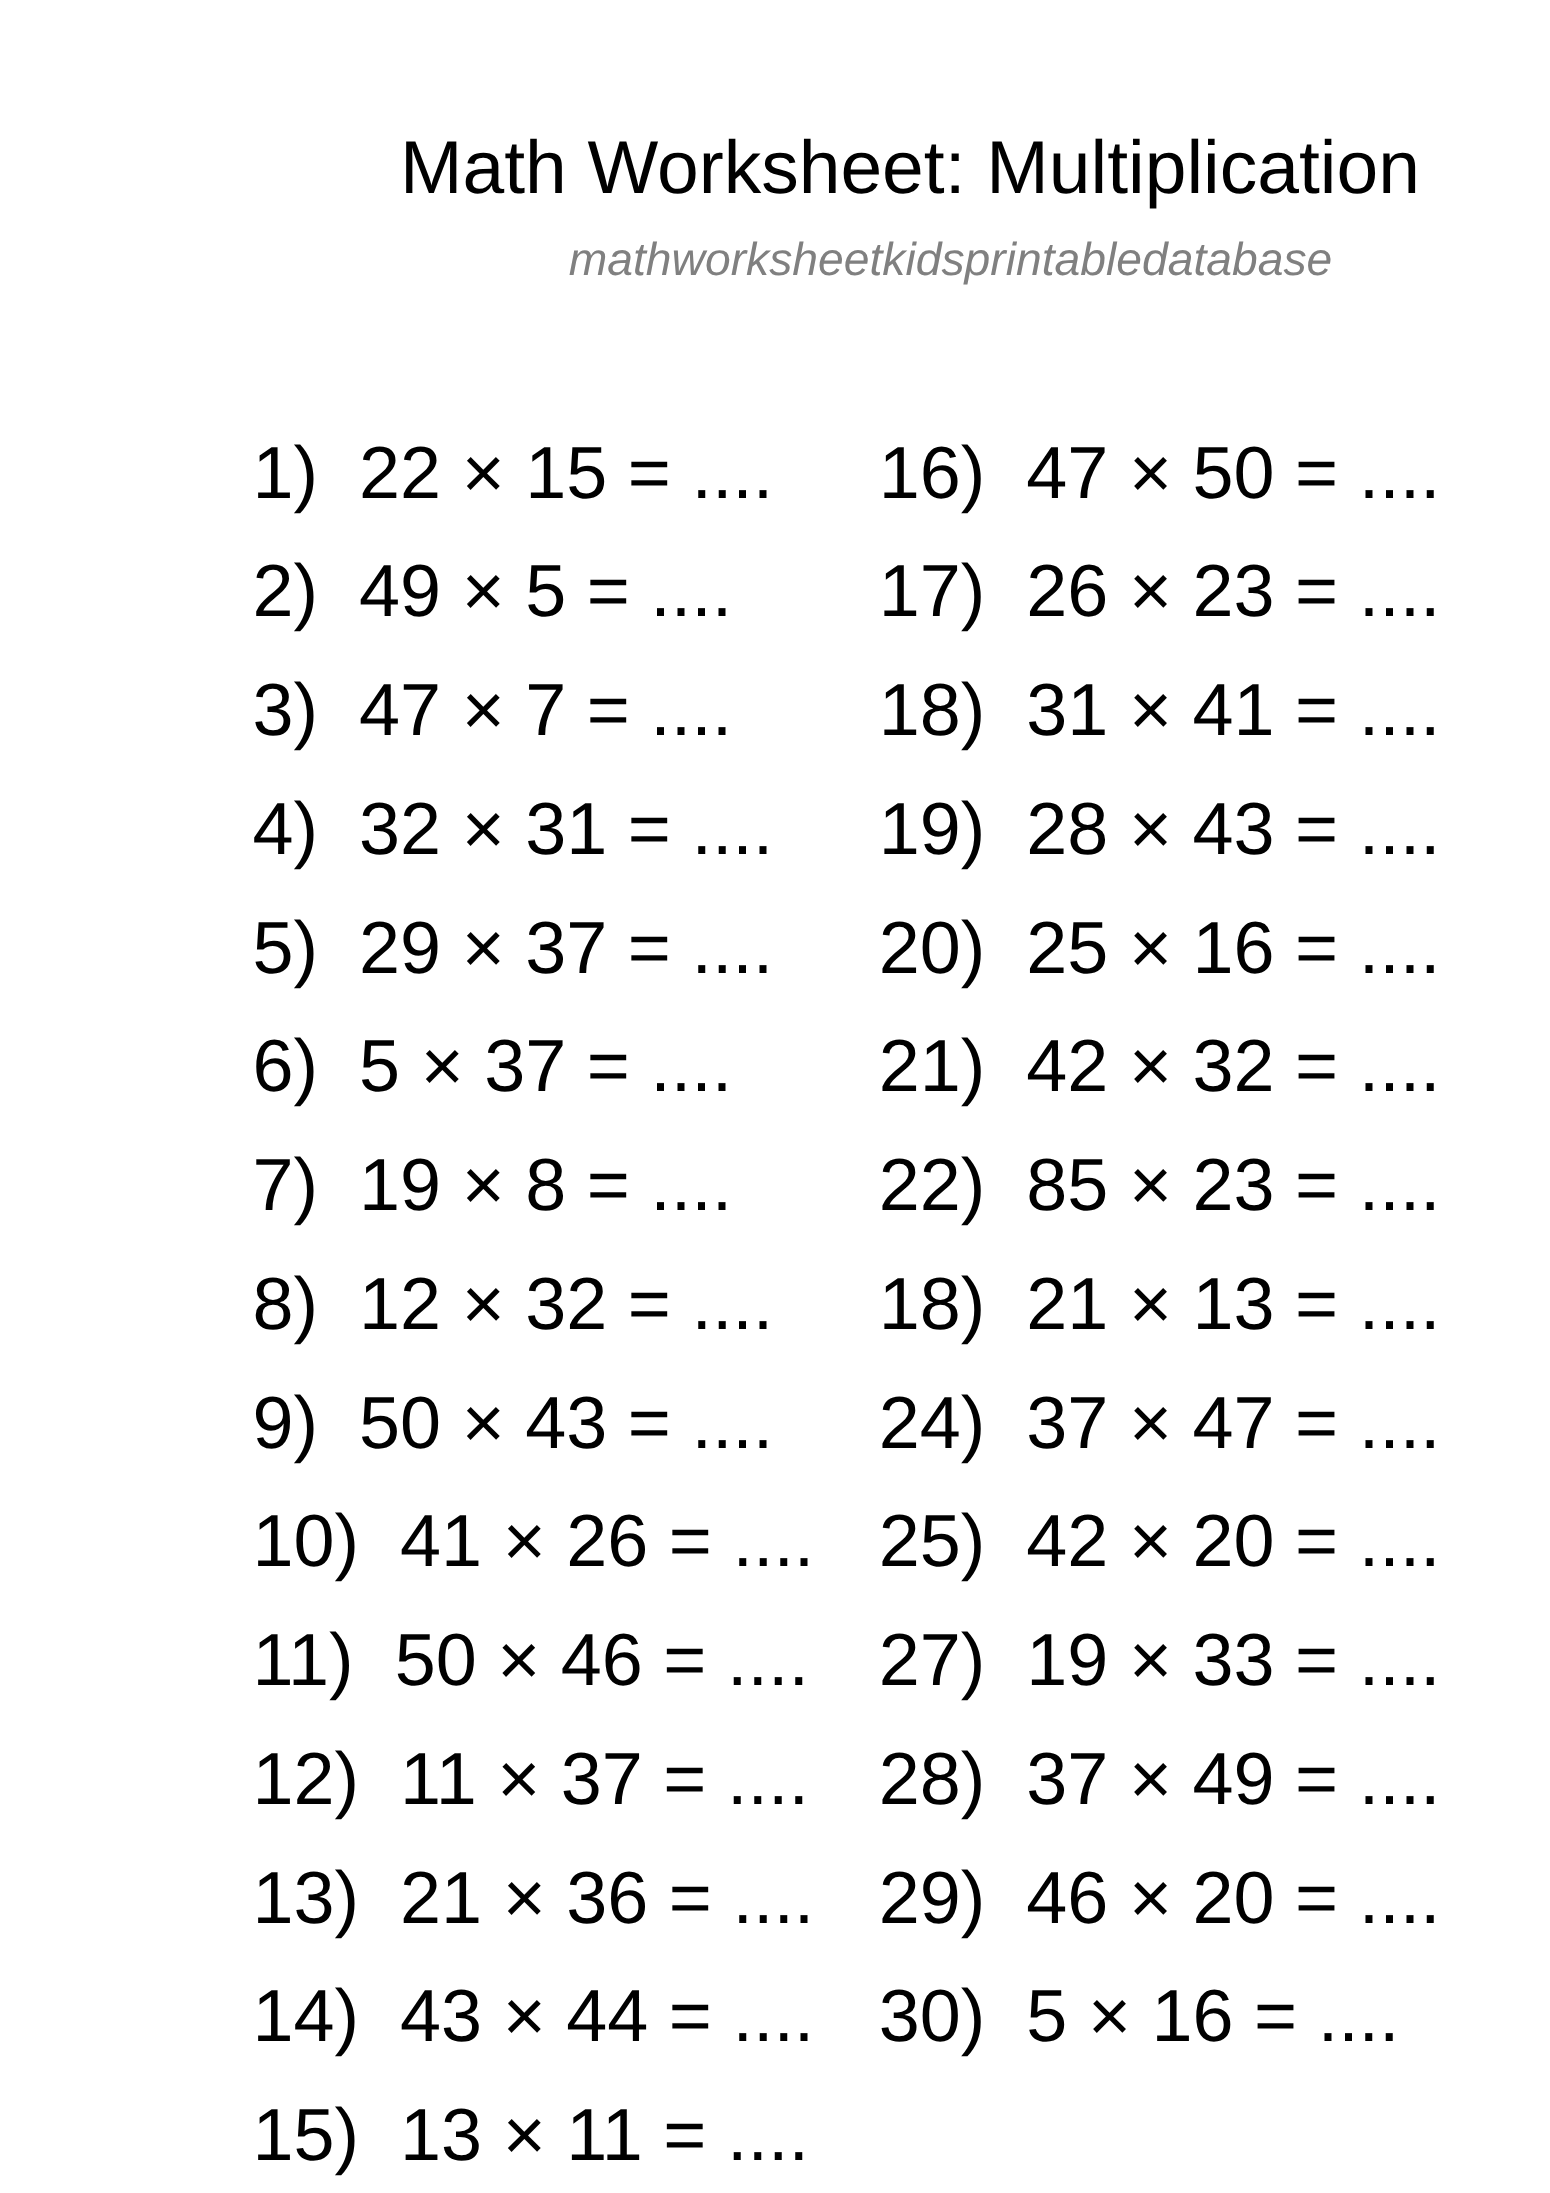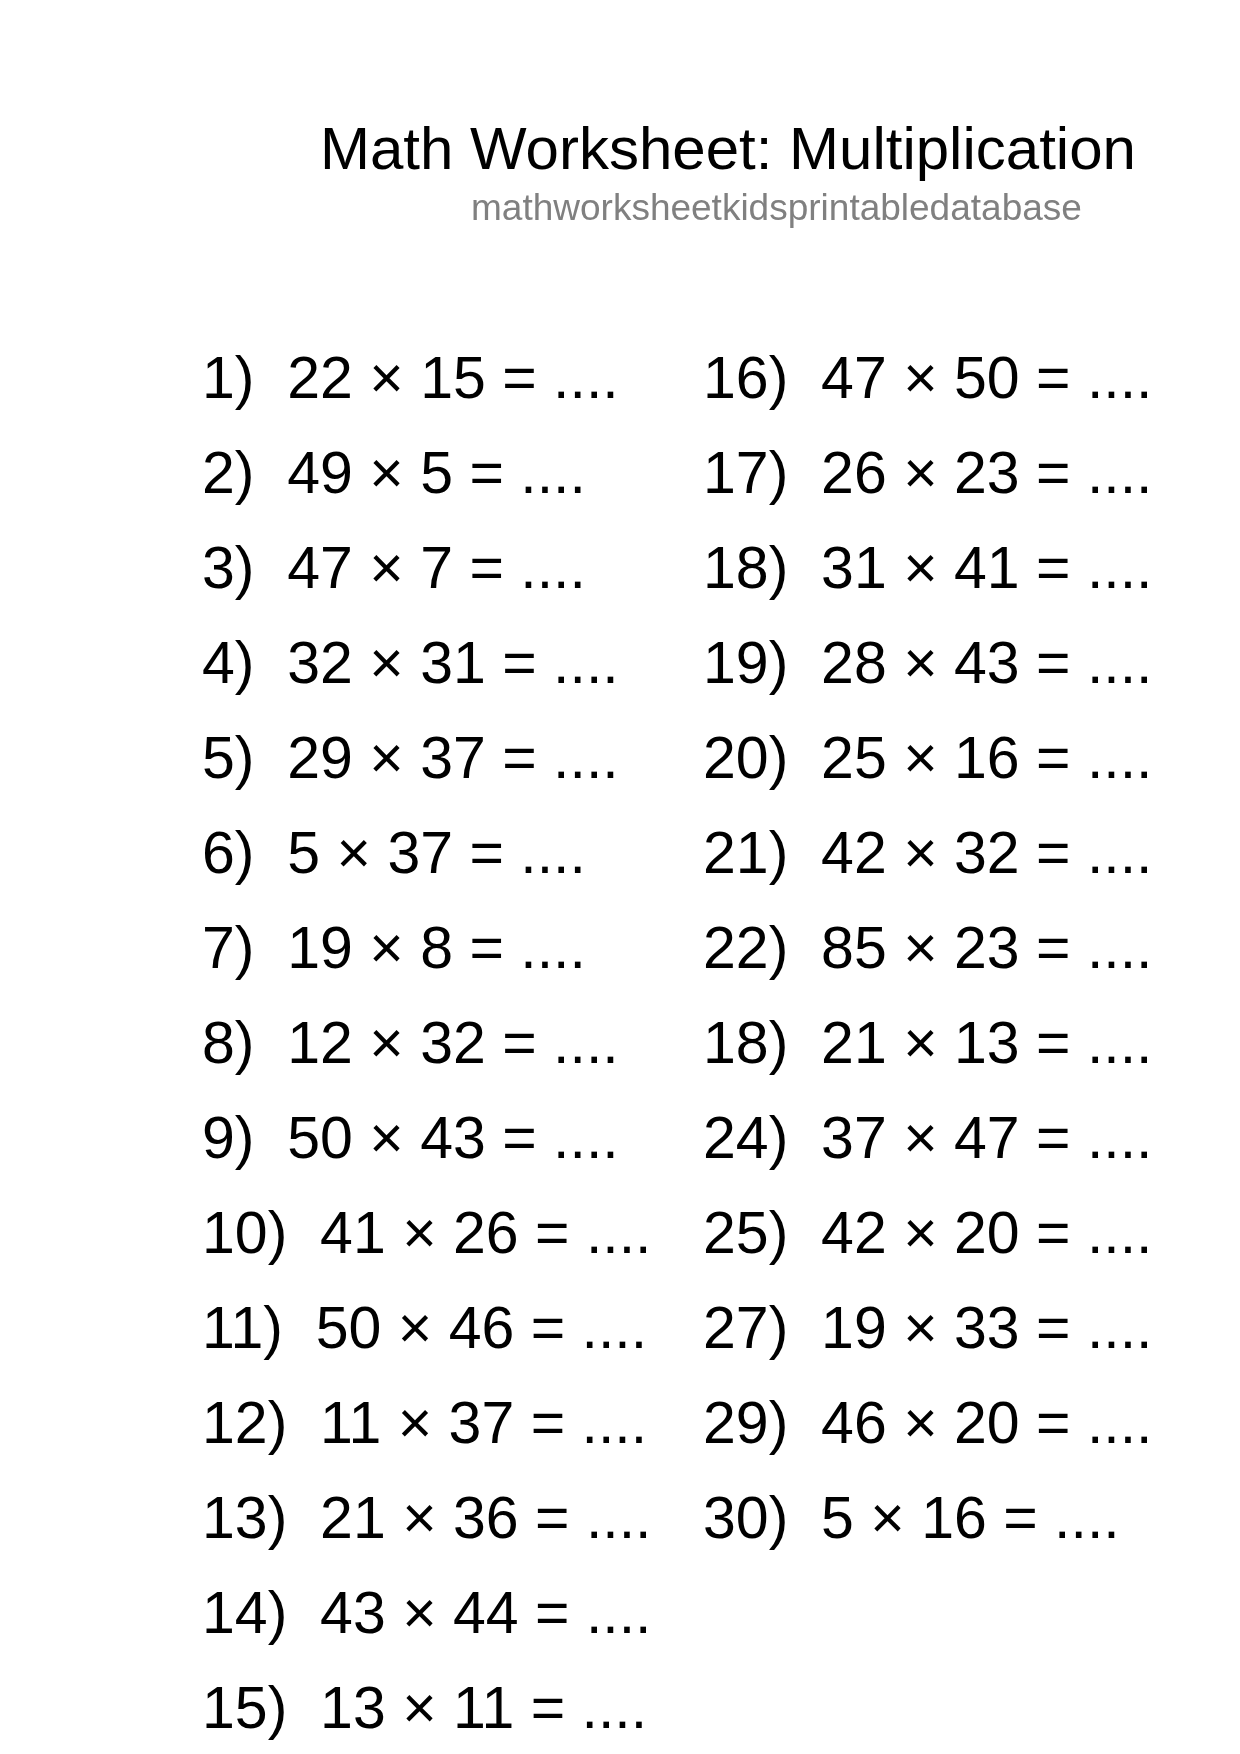--- a/index.html
+++ b/index.html
@@ -11,34 +11,35 @@
       width: 1240px;
       height: 1754px;
       position: relative;
       overflow: hidden;
       font-family: "Liberation Sans", sans-serif;
       color: #000000;
     }
     .title {
       position: absolute;
       left: 320px;
-      top: 114px;
+      top: 99px;
       font-size: 60px;
       line-height: 70px;
       white-space: nowrap;
       color: #000000;
     }
     .subtitle {
       position: absolute;
-      left: 471px;
+      left: 455px;
       top: 186px;
       font-size: 37px;
       line-height: 44px;
       white-space: nowrap;
       color: #808080;
+      font-style: italic;
     }
     .column {
       position: absolute;
       top: 352px;
     }
     .col-left { left: 202px; }
     .col-right { left: 703px; }
     .problem {
       height: 95px;
       font-size: 59px;
@@ -75,15 +76,16 @@
     <div class="problem"><span>17)</span>  <span>26</span> <span>×</span> <span>23</span> <span>=</span> <span>....</span></div>
     <div class="problem"><span>18)</span>  <span>31</span> <span>×</span> <span>41</span> <span>=</span> <span>....</span></div>
     <div class="problem"><span>19)</span>  <span>28</span> <span>×</span> <span>43</span> <span>=</span> <span>....</span></div>
     <div class="problem"><span>20)</span>  <span>25</span> <span>×</span> <span>16</span> <span>=</span> <span>....</span></div>
     <div class="problem"><span>21)</span>  <span>42</span> <span>×</span> <span>32</span> <span>=</span> <span>....</span></div>
     <div class="problem"><span>22)</span>  <span>85</span> <span>×</span> <span>23</span> <span>=</span> <span>....</span></div>
     <div class="problem"><span>18)</span>  <span>21</span> <span>×</span> <span>13</span> <span>=</span> <span>....</span></div>
     <div class="problem"><span>24)</span>  <span>37</span> <span>×</span> <span>47</span> <span>=</span> <span>....</span></div>
     <div class="problem"><span>25)</span>  <span>42</span> <span>×</span> <span>20</span> <span>=</span> <span>....</span></div>
     <div class="problem"><span>27)</span>  <span>19</span> <span>×</span> <span>33</span> <span>=</span> <span>....</span></div>
+    <div class="problem"><span>28)</span>  <span>37</span> <span>×</span> <span>49</span> <span>=</span> <span>....</span></div>
     <div class="problem"><span>29)</span>  <span>46</span> <span>×</span> <span>20</span> <span>=</span> <span>....</span></div>
     <div class="problem"><span>30)</span>  <span>5</span> <span>×</span> <span>16</span> <span>=</span> <span>....</span></div>
   </div>
 
 </body></html>

